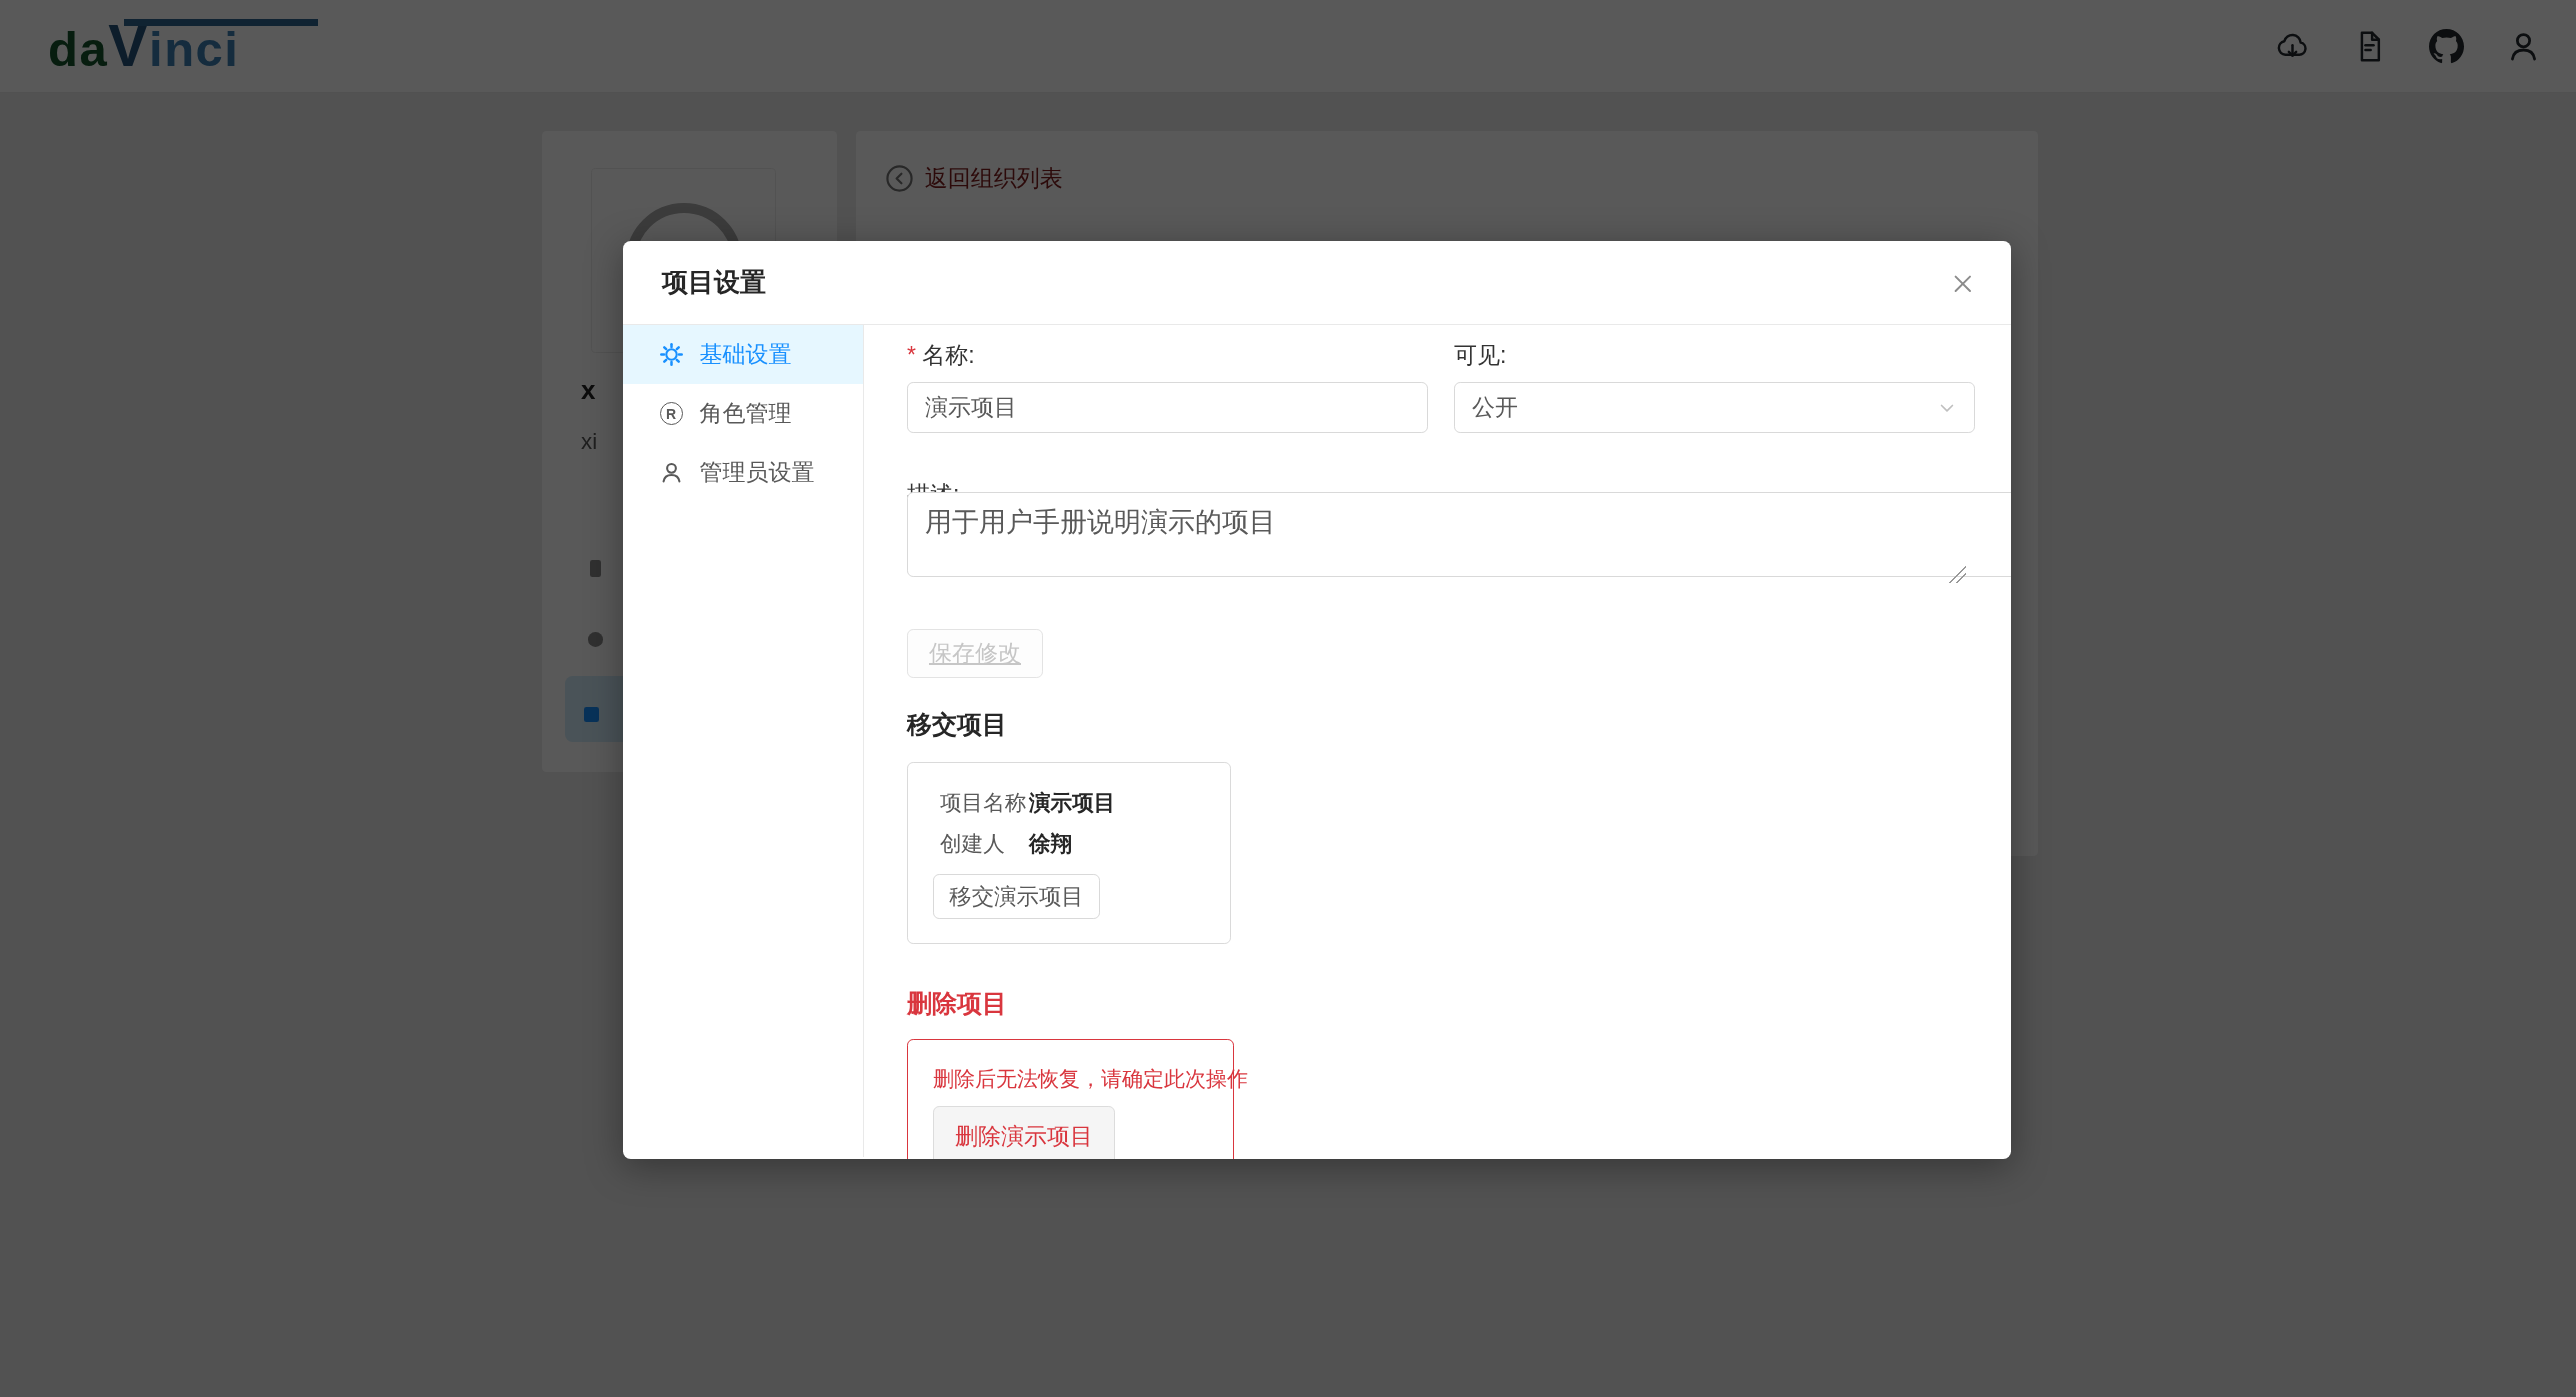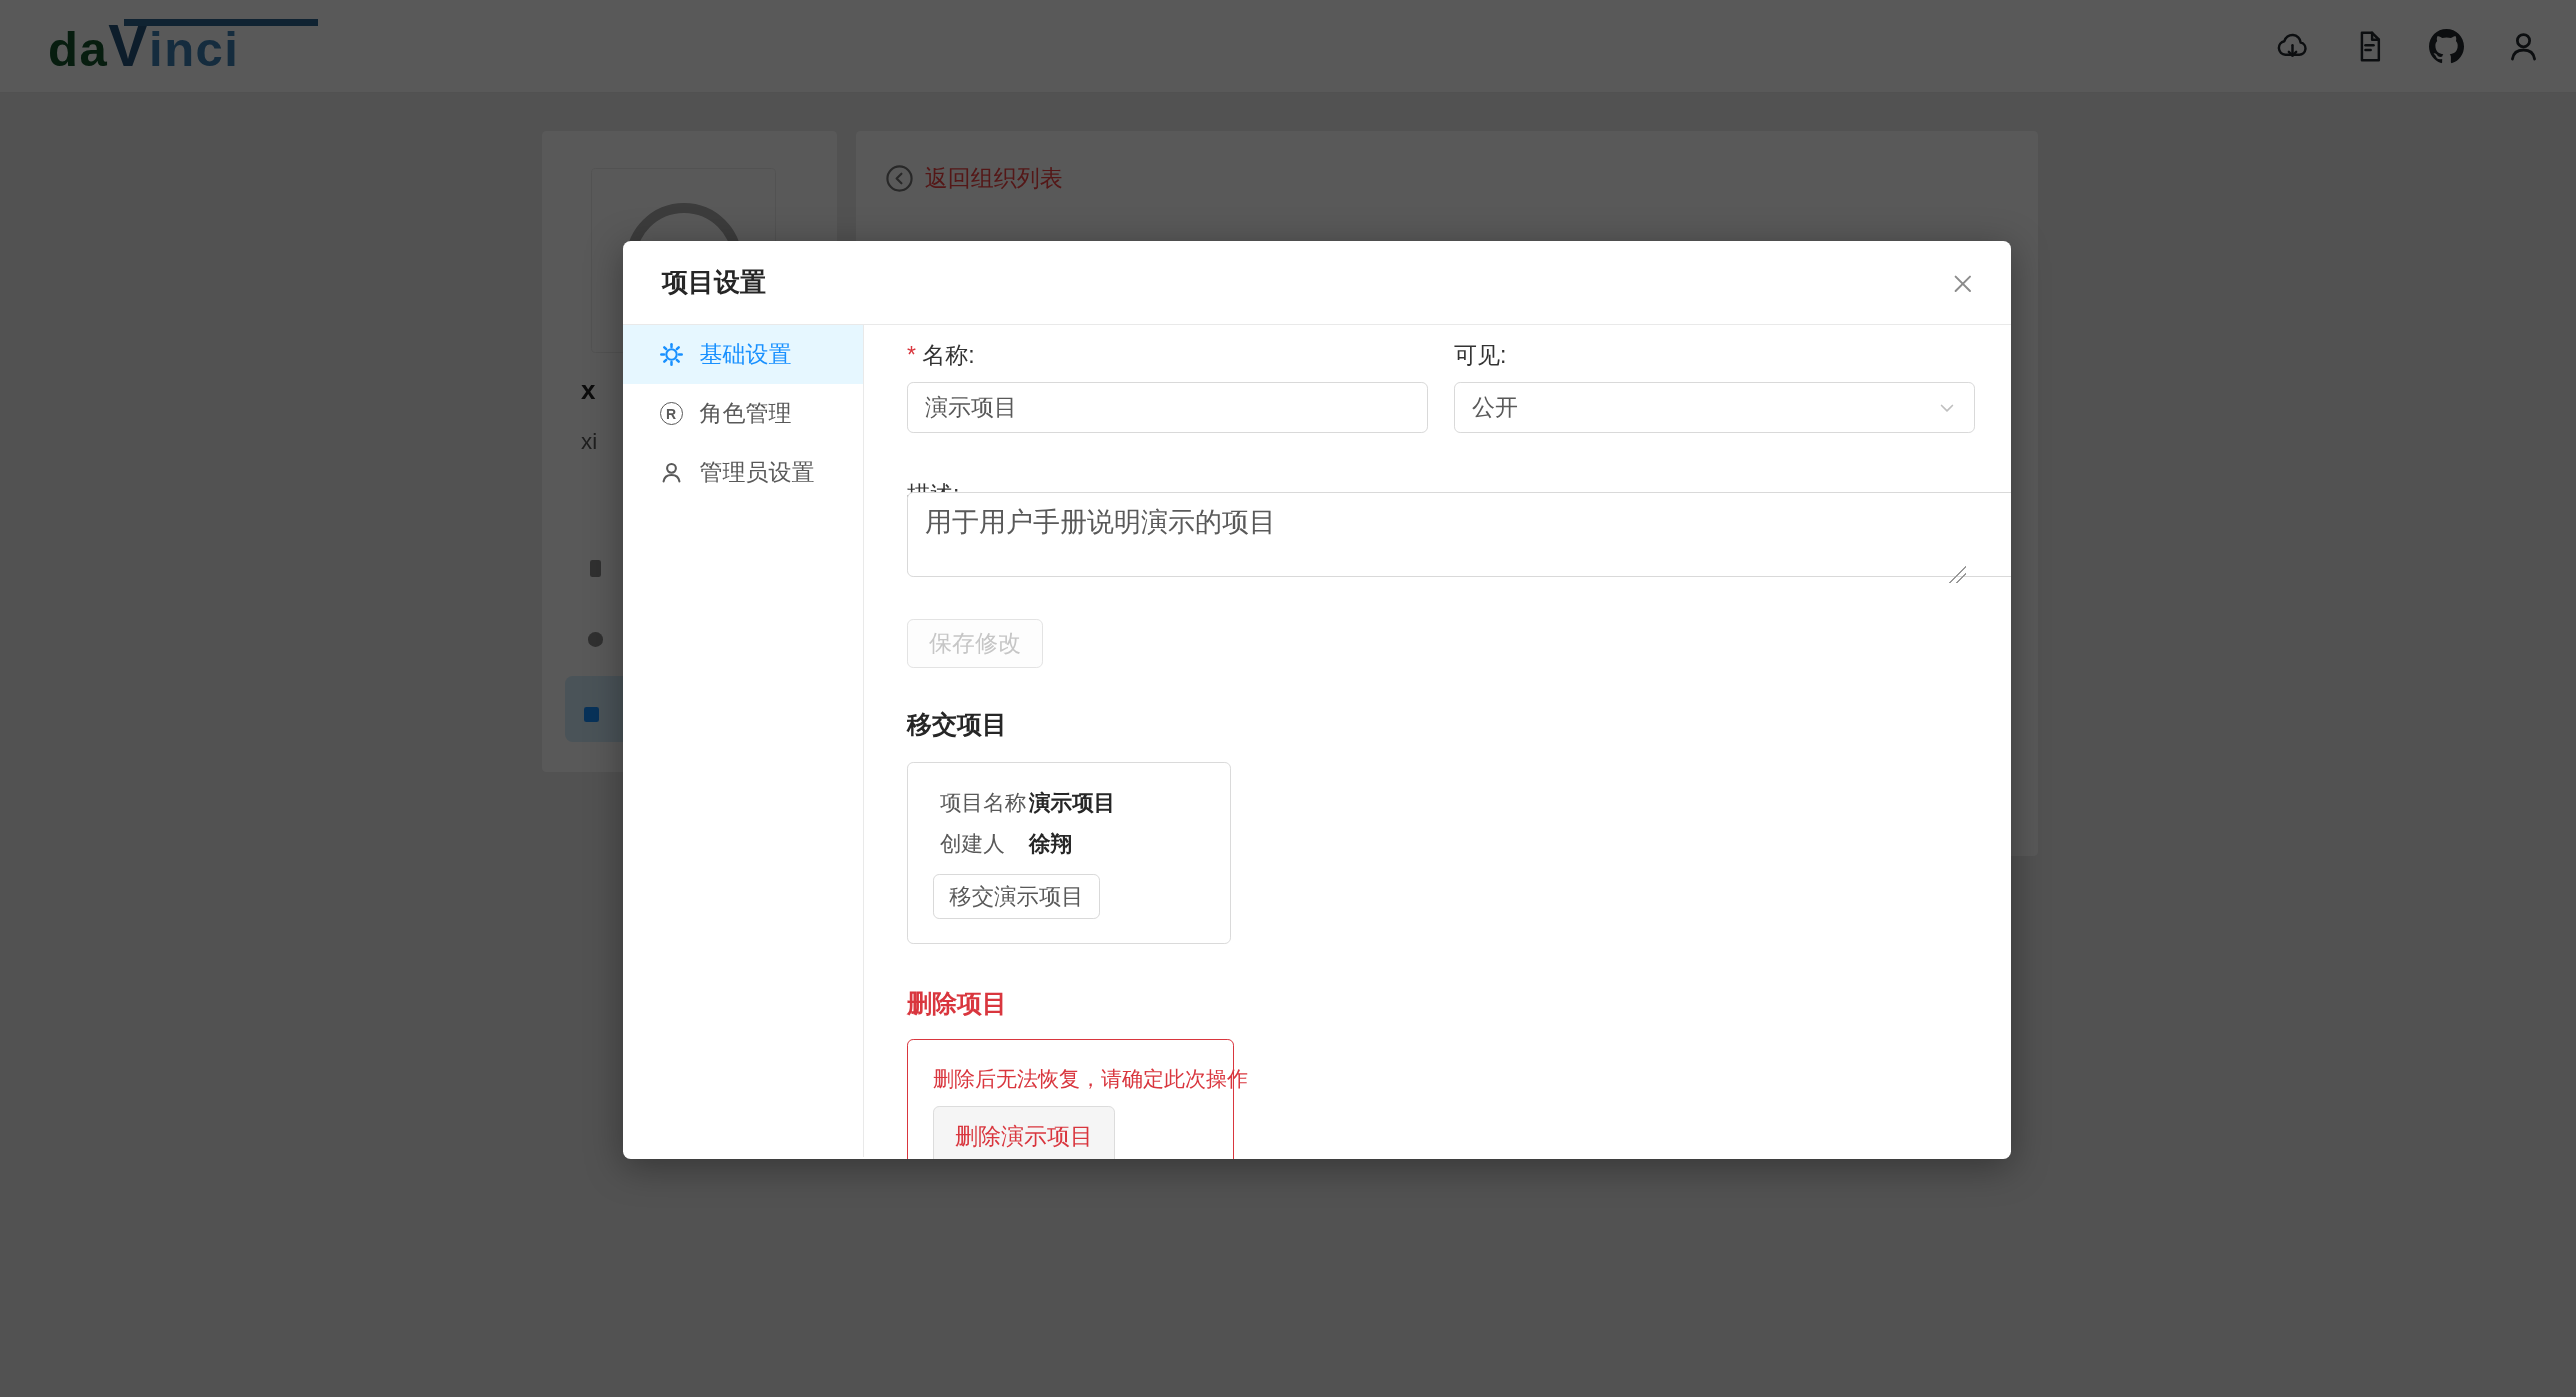--- a/index.html
+++ b/index.html
@@ -26,21 +26,21 @@
   .avatar-ring { width: 116px; height: 116px; border: 10.8px solid #ababab; border-radius: 50%; }
   .card-name { position: absolute; left: 39px; top: 244px; font-size: 26px; font-weight: 700; color: #262626; white-space: nowrap; }
   .card-sub { position: absolute; left: 39px; top: 298px; font-size: 22.4px; color: #595959; white-space: nowrap; }
   .frag { position: absolute; background: #8a8a8a; }
   .frag-1 { left: 48px; top: 429px; width: 10.8px; height: 17px; border-radius: 2.3px; }
   .frag-2 { left: 46px; top: 501px; width: 14.7px; height: 14.7px; border-radius: 50%; }
   .mini-action { position: absolute; left: 23px; top: 545px; width: 170px; height: 66px; background: #d3edfb; border-radius: 7.7px; }
   .mini-glyph { position: absolute; left: 18.5px; top: 31px; width: 15.4px; height: 15.4px; background: #1890ff; border-radius: 2.3px; }
 
   .org-panel { position: absolute; left: 856px; top: 131px; width: 1182px; height: 725px; background: #fff; border-radius: 4.6px; }
-  .back-link { position: absolute; left: 29px; top: 32px; display: flex; align-items: center; gap: 10.8px; font-size: 23px; color: #ef4444; cursor: pointer; }
+  .back-link { position: absolute; left: 29px; top: 32px; display: flex; align-items: center; gap: 10.8px; font-size: 23px; color: #7f1d1d; cursor: pointer; }
   .back-link svg { width: 29px; height: 29px; color: #737373; }
   .panel-divider { position: absolute; left: 31px; right: 31px; top: 151px; height: 1.5px; background: #e9e9e9; }
   .bg-primary-btn { position: absolute; left: 1018px; top: 339px; width: 125px; height: 49px; background: #1890ff; border-radius: 6.2px; }
   .bg-outline-box { position: absolute; left: 31px; top: 415px; width: 1108px; height: 298px; border: 1.5px solid #d9d9d9; border-radius: 6.2px; }
 
   
   .overlay { position: absolute; inset: 0; background: rgba(0, 0, 0, 0.65); z-index: 5; }
 
   
   .modal { position: absolute; left: 596px; top: 241px; width: 1388px; height: 918px; background: #fff; border-radius: 7.7px; z-index: 10; overflow: hidden; box-shadow: 0 7.7px 37px rgba(0,0,0,0.35); margin-left: 27px; }
@@ -60,21 +60,21 @@
   .modal-content { position: relative; flex: 1; }
   .form-label { position: absolute; font-size: 23px; color: #333333; white-space: nowrap; }
   .req { color: #d9363e; margin-right: 6.2px; }
   .text-input { position: absolute; left: 43px; top: 57px; width: 521px; height: 51px; border: 1.5px solid #d9d9d9; border-radius: 6.2px; font-size: 23px; color: #595959; padding: 0 17px; background: #fff; font-family: inherit; outline: none; }
   .select { position: absolute; left: 590px; top: 57px; width: 521px; height: 51px; border: 1.5px solid #d9d9d9; border-radius: 6.2px; display: flex; align-items: center; justify-content: space-between; padding: 0 17px; font-size: 23px; color: #595959; cursor: pointer; background: #fff; }
   .select svg { width: 20px; height: 20px; color: #bfbfbf; }
   .textarea { position: absolute; left: 43px; top: 167px; width: 1242px; height: 85px; border: 1.5px solid #d9d9d9; border-radius: 6.2px; font-size: 27px; color: #595959; padding: 10.8px 17px; resize: none; font-family: inherit; line-height: 1.4; outline: none; background: #fff; }
   .resize-grip { position: absolute; left: 1083px; top: 239px; width: 18.5px; height: 18.5px; pointer-events: none;
     background: linear-gradient(135deg, transparent 0 54%, #999 54% 60%, transparent 60% 72%, #999 72% 78%, transparent 78%); }
   .btn { position: absolute; border: 1.5px solid #d9d9d9; border-radius: 6.2px; background: #fff; font-size: 23px; color: #595959; display: flex; align-items: center; justify-content: center; cursor: pointer; font-family: inherit; white-space: nowrap; }
-  .save-btn { left: 43px; top: 294px; width: 136px; height: 49px; color: #c6c6c6; border-color: #e3e3e3; background: #fdfdfd; cursor: not-allowed; }
+  .save-btn { left: 43px; top: 304px; width: 136px; height: 49px; color: #c6c6c6; border-color: #e3e3e3; background: #fdfdfd; cursor: not-allowed; text-decoration: underline; }
   .section-heading { position: absolute; font-size: 25px; font-weight: 700; color: #262626; white-space: nowrap; }
   .transfer-heading { left: 43px; top: 383px; }
   .transfer-card { position: absolute; left: 43px; top: 437px; width: 324px; height: 182px; border: 1.5px solid #dadada; border-radius: 6.2px; }
   .t-row { position: absolute; left: 32px; font-size: 21.6px; color: #595959; white-space: nowrap; font-family: Liberation Serif, serif; }
   .t-row-1 { top: 25px; }
   .t-row-2 { top: 66px; }
   .t-label { display: inline-block; width: 89px; }
   .t-value { font-weight: 700; color: #262626; }
   .transfer-btn { left: 25px; top: 111px; width: 167px; height: 45px; font-size: 22.4px; }
   .delete-heading { left: 43px; top: 662px; color: #d9363e; }

